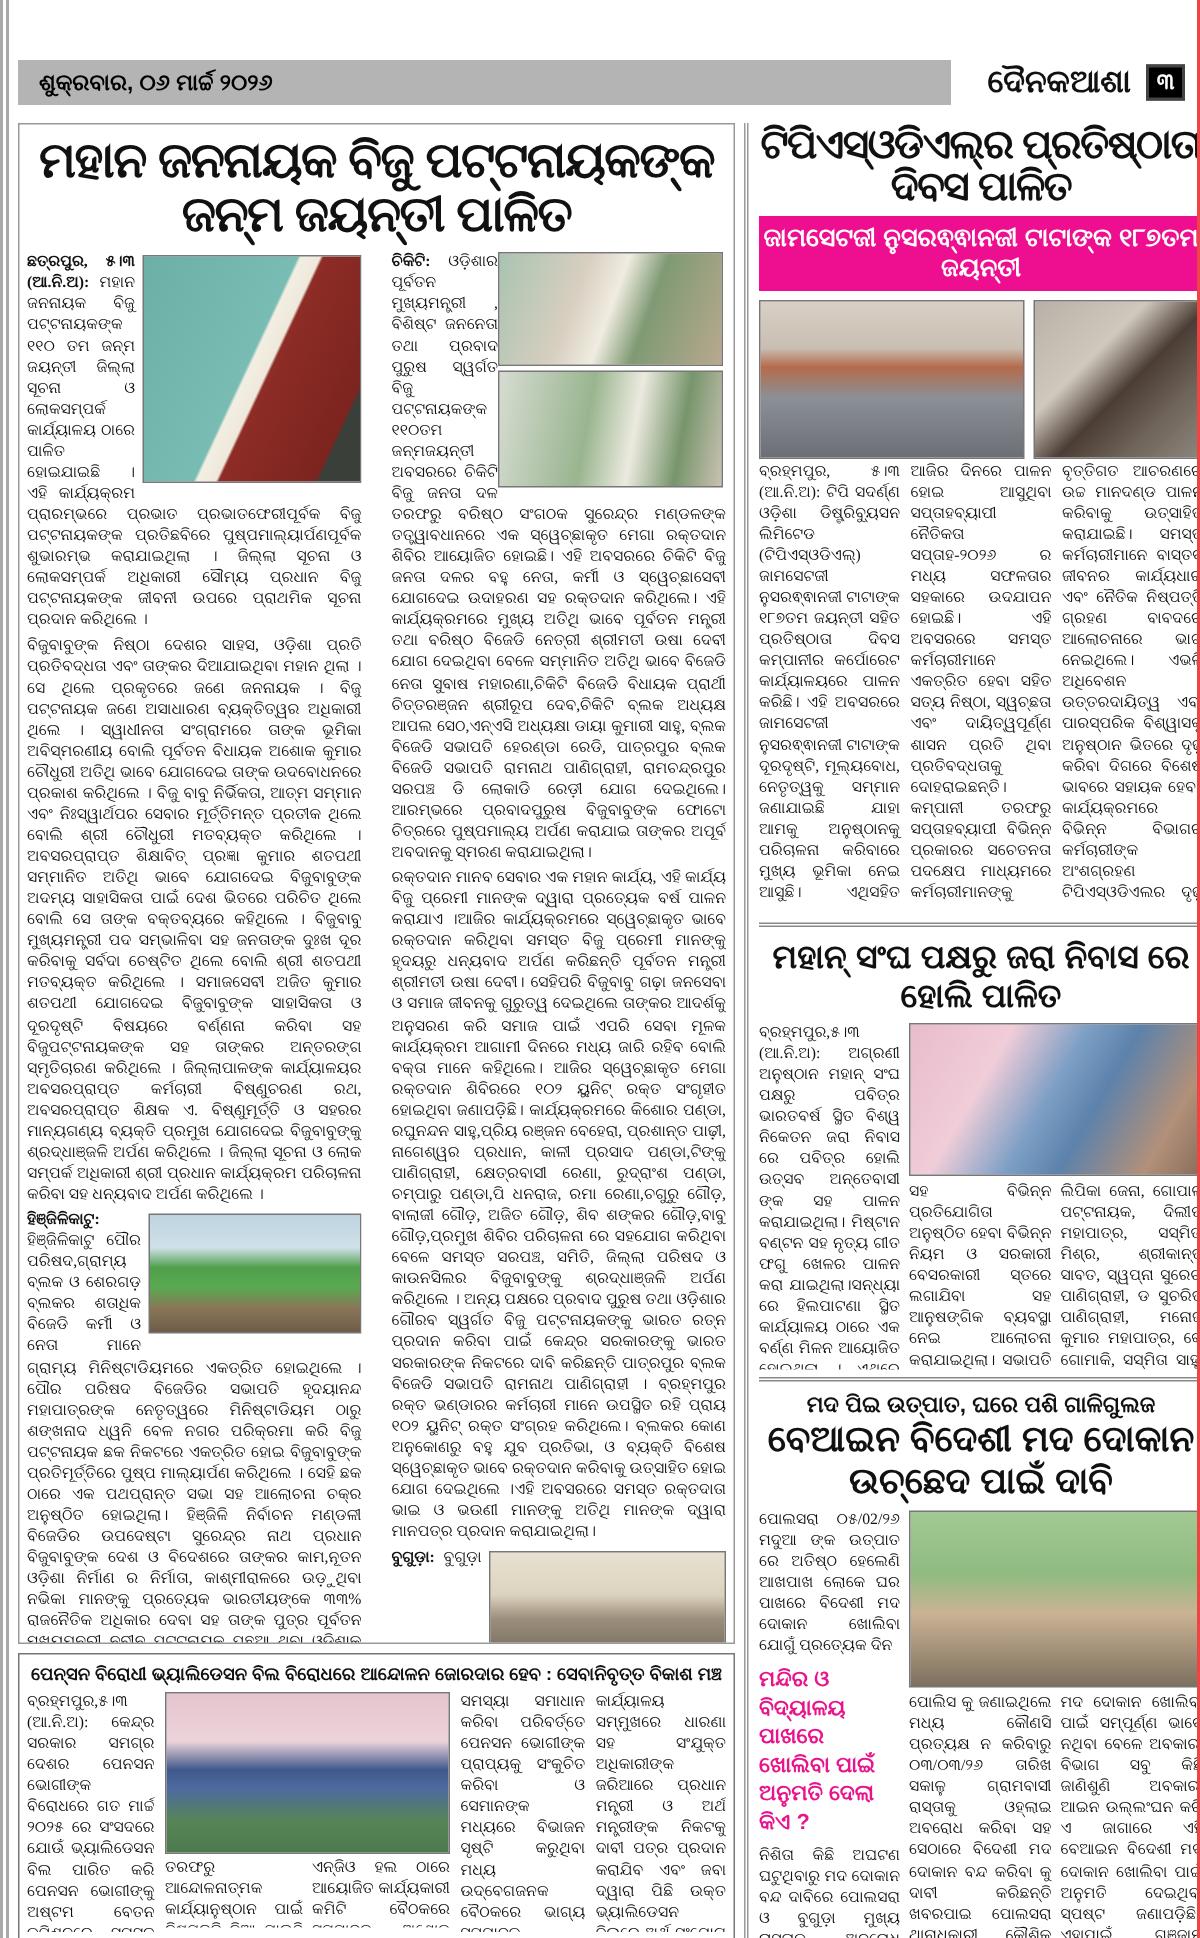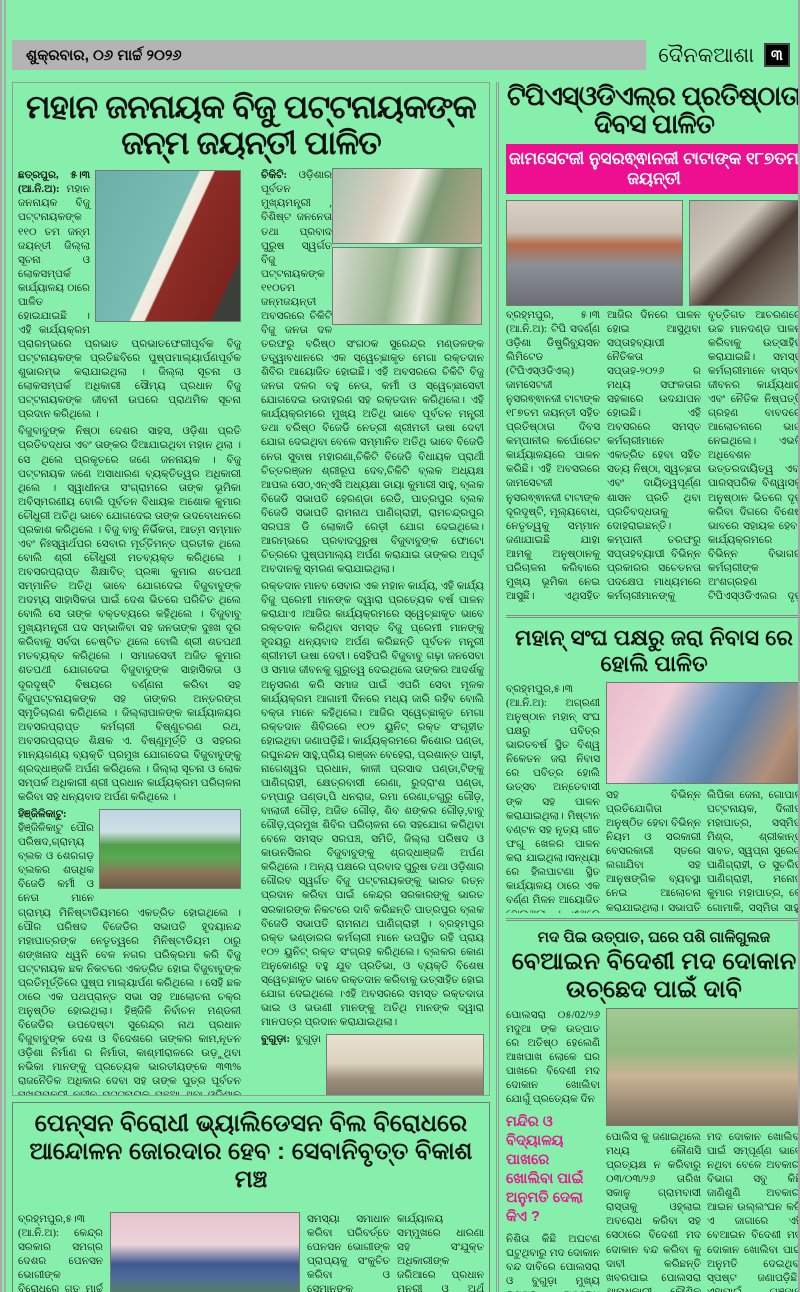--- a/index.html
+++ b/index.html
@@ -1,44 +1,44 @@
 <!DOCTYPE html>
 <html><head>
 <meta charset="utf-8">
 <style>
   * { margin:0; padding:0; box-sizing:border-box; }
   html,body { background:#e8e8e8; }
   .page {
-    width:800px; height:1292px; margin:0 auto; background:#86efac;
+    width:800px; height:1292px; margin:0 auto; background:#ffffff;
     font-family:"Liberation Serif", serif; color:#111;
-    border-left:6px double #aaa; border-right:2px solid #a3a3a3;
+    border-left:6px double #aaa; border-right:2px solid #ef4444;
     padding:8px 8px 6px 6px; position:relative; overflow:hidden;
   }
   
   .masthead { display:flex; align-items:center; margin:30px 0 10px 0; height:34px; }
   .datebar { flex:1; background:#b4b4b4; height:30px; display:flex; align-items:center; padding-left:14px; }
   .datebar span { font-weight:bold; font-size:15px; color:#000; font-family:"Liberation Sans",sans-serif; }
-  .paper { font-weight:normal; font-size:21px; padding:0 10px 0 12px; font-family:"Liberation Sans",sans-serif; }
+  .paper { font-weight:bold; font-size:21px; padding:0 10px 0 24px; font-family:"Liberation Sans",sans-serif; }
   .pagebox { background:#000; color:#fff; font-weight:bold; width:26px; height:24px;
     display:flex; align-items:center; justify-content:center; font-size:15px; border:2px solid #444; }
   
   .content { display:flex; gap:0; }
   .left-region { width:478px; }
   .right-region { width:306px; border-left:3px double #999; padding-left:7px; margin-left:6px; }
   article { display:block; }
   h1.head-a { font-family:"Liberation Sans",sans-serif; font-weight:bold; font-size:33px;
     text-align:center; line-height:1.08; margin:2px 0 8px 0; letter-spacing:-1px; }
   h2.head-b { font-family:"Liberation Sans",sans-serif; font-weight:bold; font-size:27px;
     text-align:center; line-height:1.05; margin:0 0 5px 0; letter-spacing:-1px; }
   h2.head-c { font-family:"Liberation Sans",sans-serif; font-weight:bold; font-size:22px;
     text-align:center; margin:4px 0 5px 0; }
   h2.head-d { font-family:"Liberation Sans",sans-serif; font-weight:bold; font-size:24px;
     text-align:center; margin:1px 0 5px 0; }
-  h2.head-e { font-family:"Liberation Sans",sans-serif; font-weight:bold; font-size:24px;
-    text-align:center; margin:3px 0 19px 0; }
+  h2.head-e { font-family:"Liberation Sans",sans-serif; font-weight:bold; font-size:12px;
+    text-align:center; margin:3px 0 5px 0; }
   .kicker { font-family:"Liberation Sans",sans-serif; font-weight:bold; font-size:15px; text-align:center; margin-top:4px; }
   .banner { background:#ee0f90; color:#fff; font-family:"Liberation Sans",sans-serif;
     font-weight:bold; font-size:17px; text-align:center; padding:5px 2px; margin:2px 0 6px 0; }
   .just { text-align:justify; font-size:10.5px; line-height:1.34; }
   .lead { font-weight:bold; }
   .cols2 { display:flex; gap:20px; }
   .cols2 .col { width:231px; overflow:hidden; }
   .colA { height:948px; } .colB { height:948px; }
   p { margin-bottom:3px; }
   

